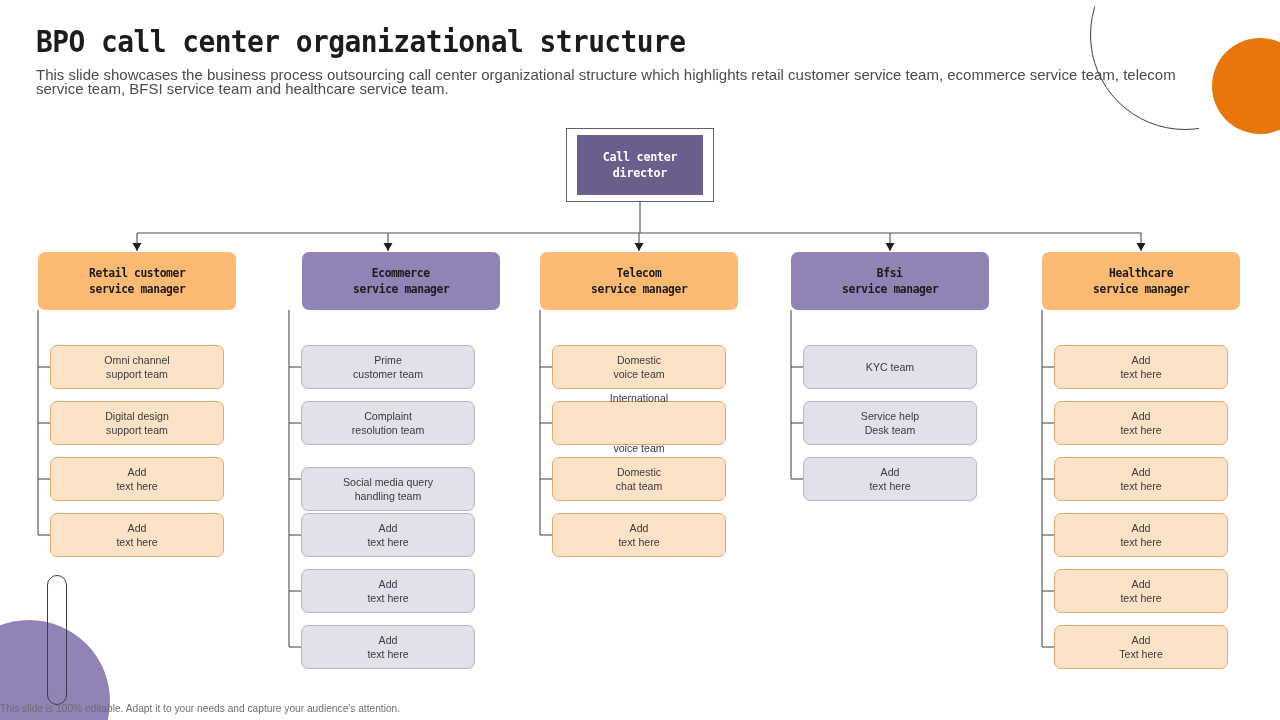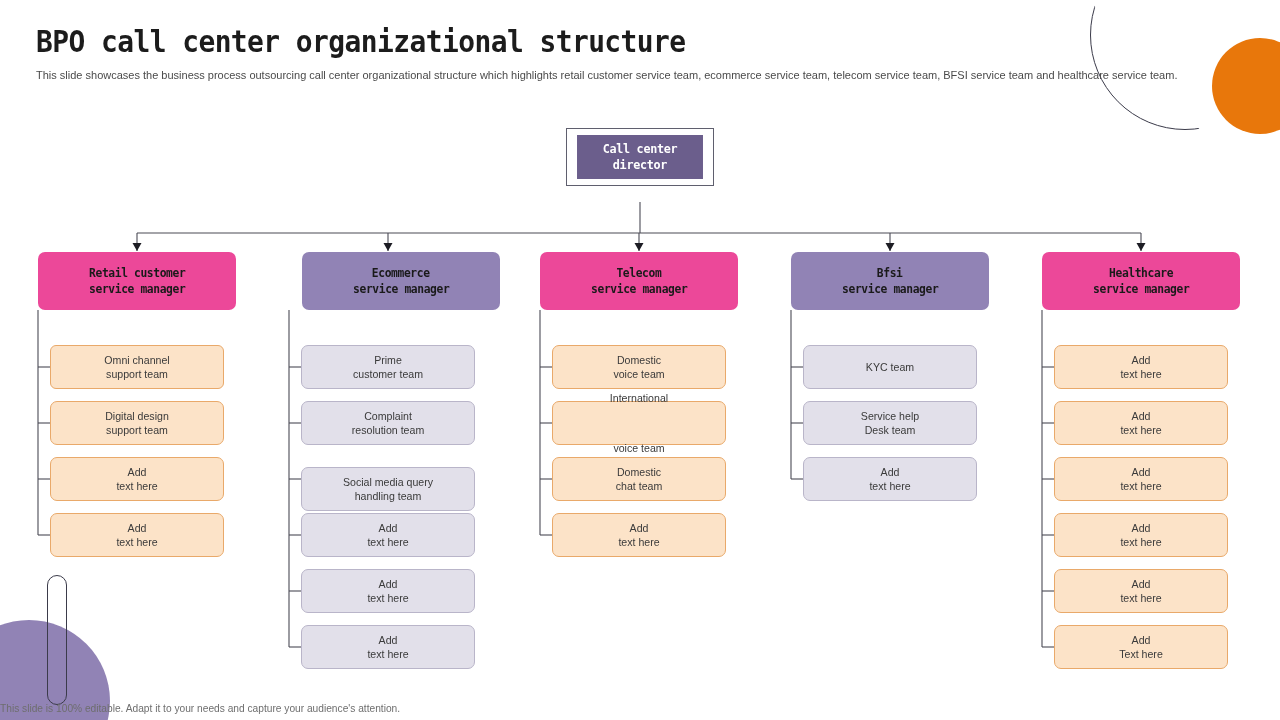--- a/index.html
+++ b/index.html
@@ -61,36 +61,36 @@
     font-size: 30px;
     font-weight: bold;
     letter-spacing: -0.6px;
     color: #1c1c1c;
     transform: scaleX(0.93);
     transform-origin: left center;
     white-space: nowrap;
   }
   .page-subtitle {
     margin-top: 9px;
-    font-size: 11px;
+    font-size: 15px;
     line-height: 14px;
     color: #4a4a4a;
     width: 1178px;
   }
 
   
   .chart { position: absolute; left: 0; top: 0; width: 1280px; height: 720px; }
 
   .svg-lines { position: absolute; left: 0; top: 0; width: 1280px; height: 720px; }
 
   
   .root-frame {
     position: absolute;
     left: 566px; top: 128px;
-    width: 148px; height: 58px;
+    width: 148px; height: 74px;
     border: 1.1px solid #5f5f6e;
     background: #ffffff;
     padding: 6px;
   }
   .root-box {
     width: 100%; height: 100%;
     background: #6B5E8C;
     display: flex; flex-direction: column;
     align-items: center; justify-content: center;
     color: #ffffff;
@@ -112,21 +112,21 @@
     display: flex; flex-direction: column;
     align-items: center; justify-content: center;
     font-family: "DejaVu Sans Mono", monospace;
     font-size: 12px;
     font-weight: bold;
     line-height: 16px;
     color: #1a1a1a;
     letter-spacing: -0.4px;
   }
   .mgr span { transform: scaleX(0.94); display: block; white-space: nowrap; }
-  .mgr.orange { background: #ec4899; }
+  .mgr.orange { background: #fdba74; }
   .mgr.purple { background: #9183B5; }
 
   
   .leaf {
     position: absolute;
     width: 174px;
     height: 44px;
     border-radius: 7px;
     display: flex; flex-direction: column;
     align-items: center; justify-content: center;
@@ -222,21 +222,21 @@
       <span>Call center</span>
       <span>director</span>
     </div>
   </div>
 
   <div id="nodes">
       <div class="mgr orange" style="left: 38px;">
         <span>Retail  customer</span>
         <span>service  manager</span>
       </div>
-      <div class="leaf peach" style="left: 50px; top: 345px; border-radius: 6px;">
+      <div class="leaf peach" style="left: 50px; top: 345px;">
         <span>Omni channel</span>
         <span>support team</span>
       </div>
       <div class="leaf peach" style="left: 50px; top: 401px;">
         <span>Digital design</span>
         <span>support team</span>
       </div>
       <div class="leaf peach" style="left: 50px; top: 457px;">
         <span>Add</span>
         <span>text here</span>

